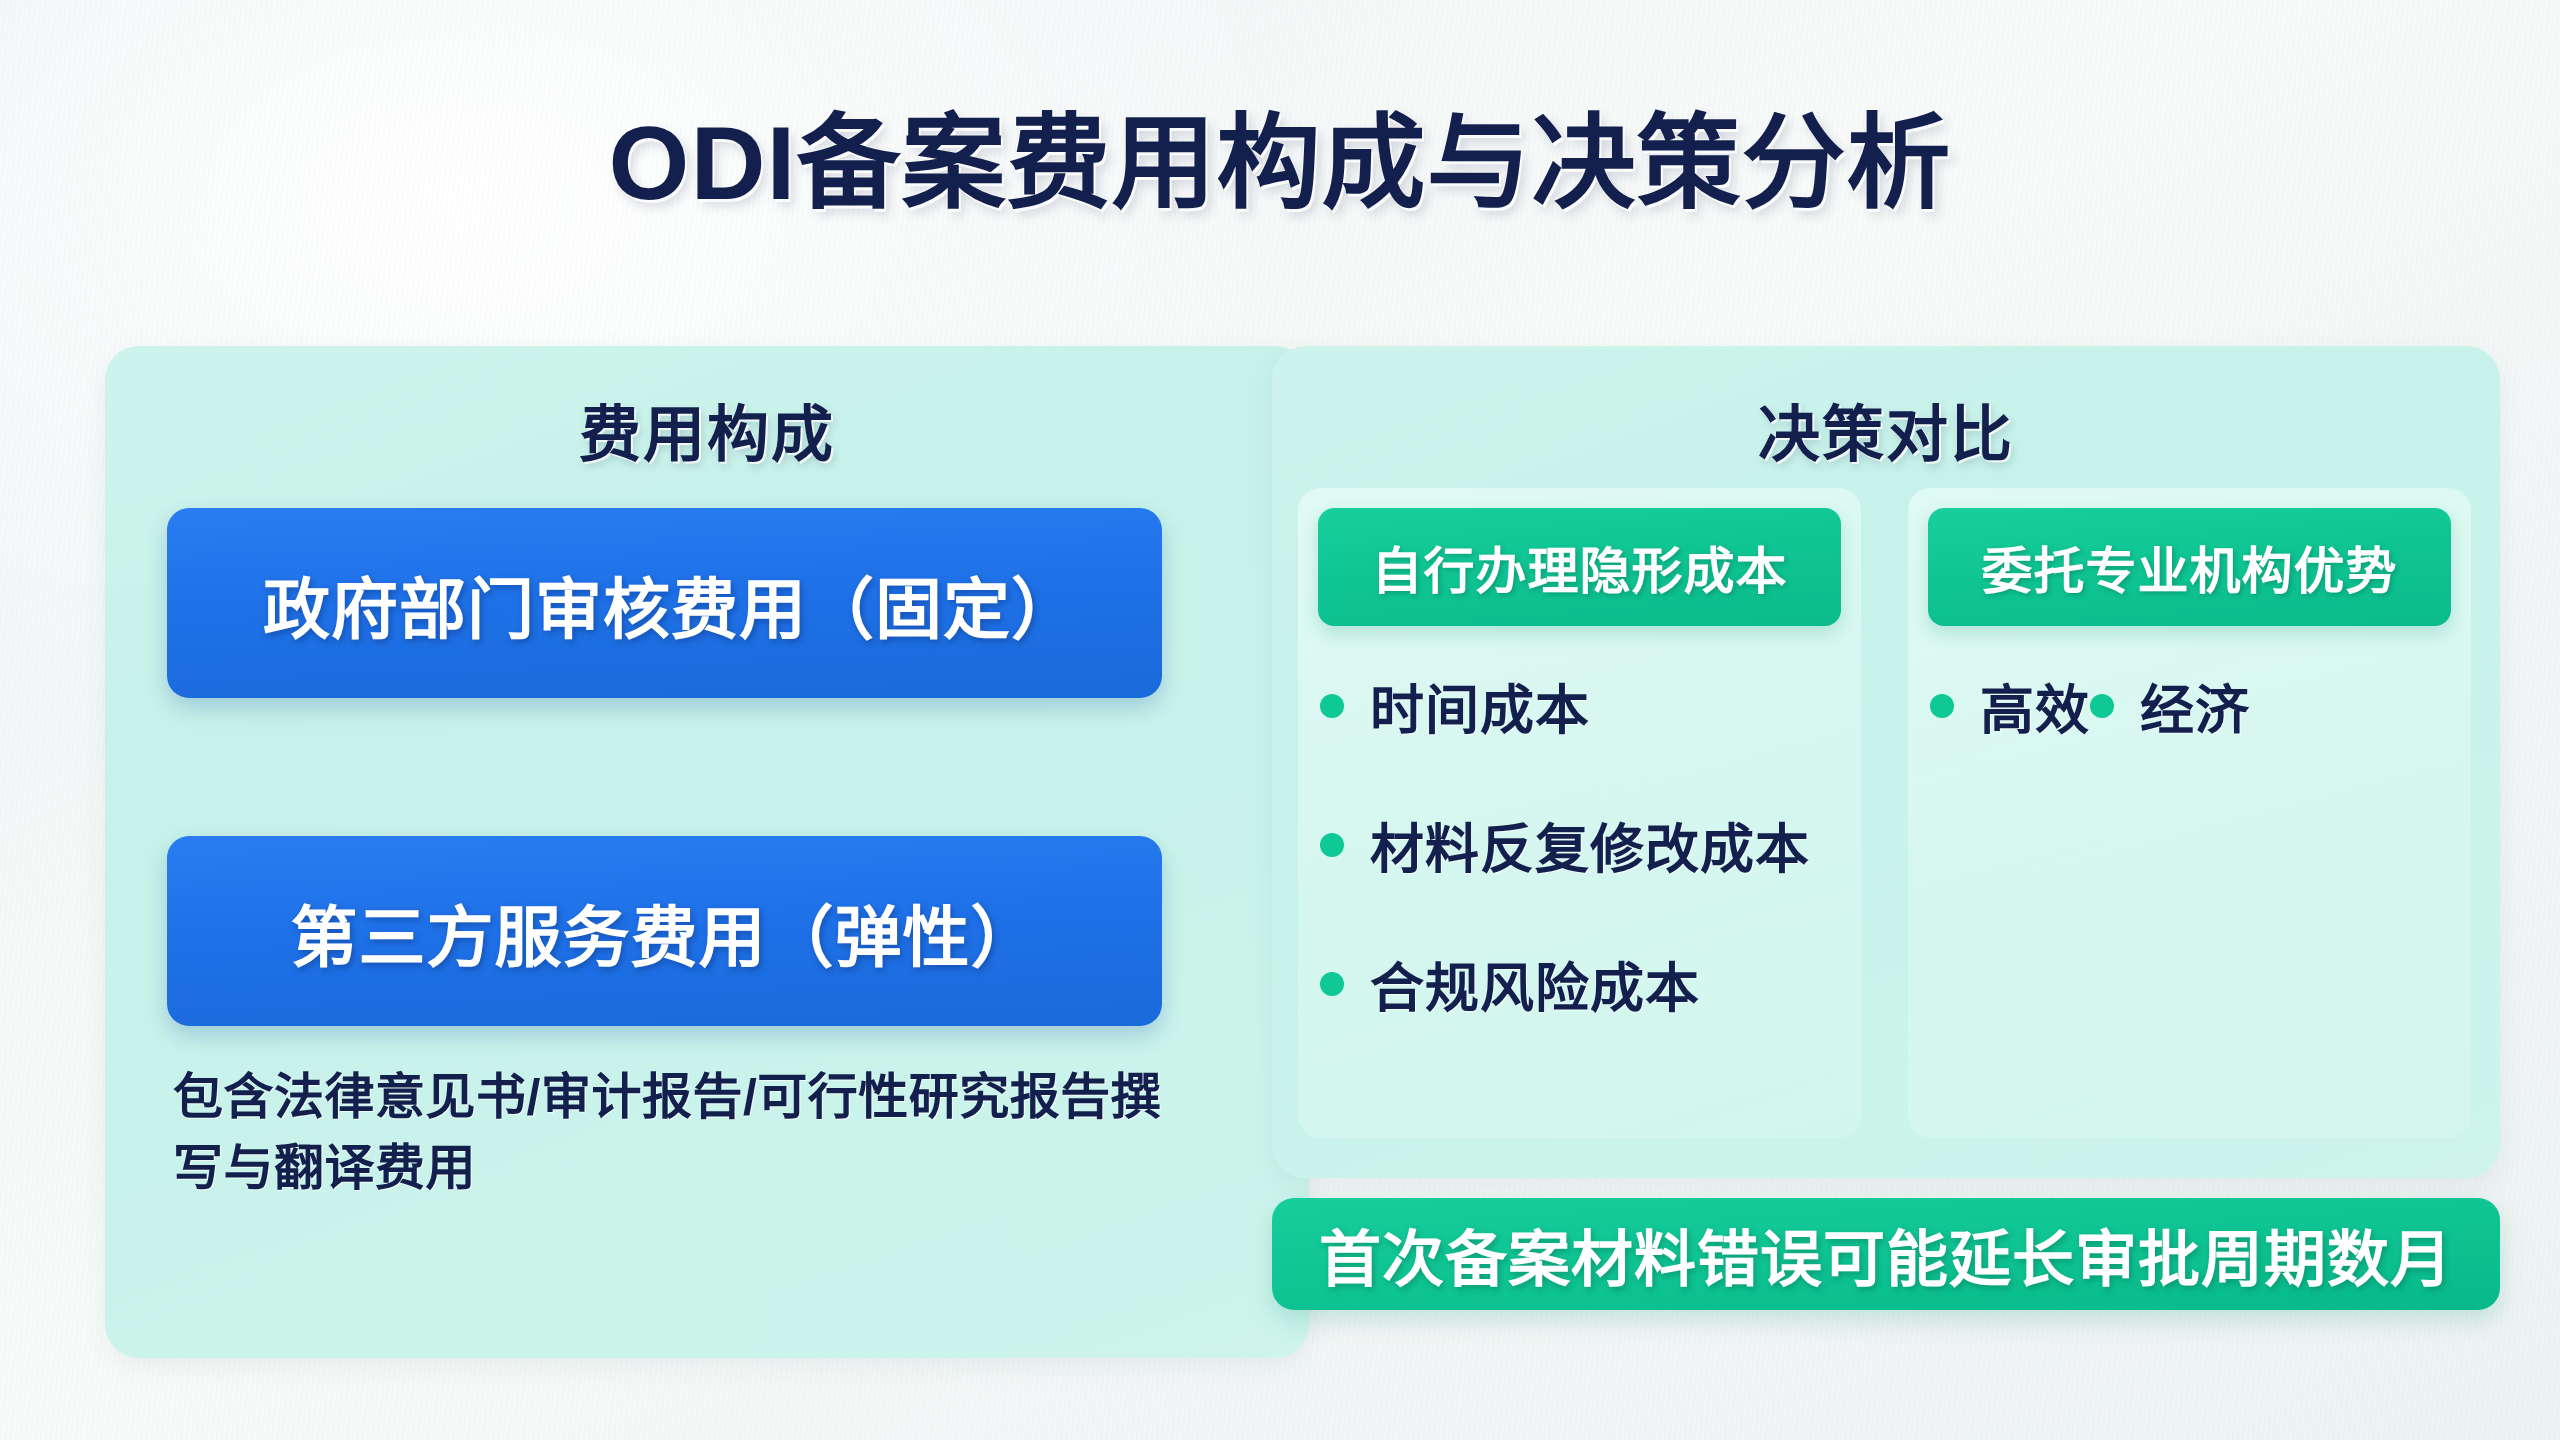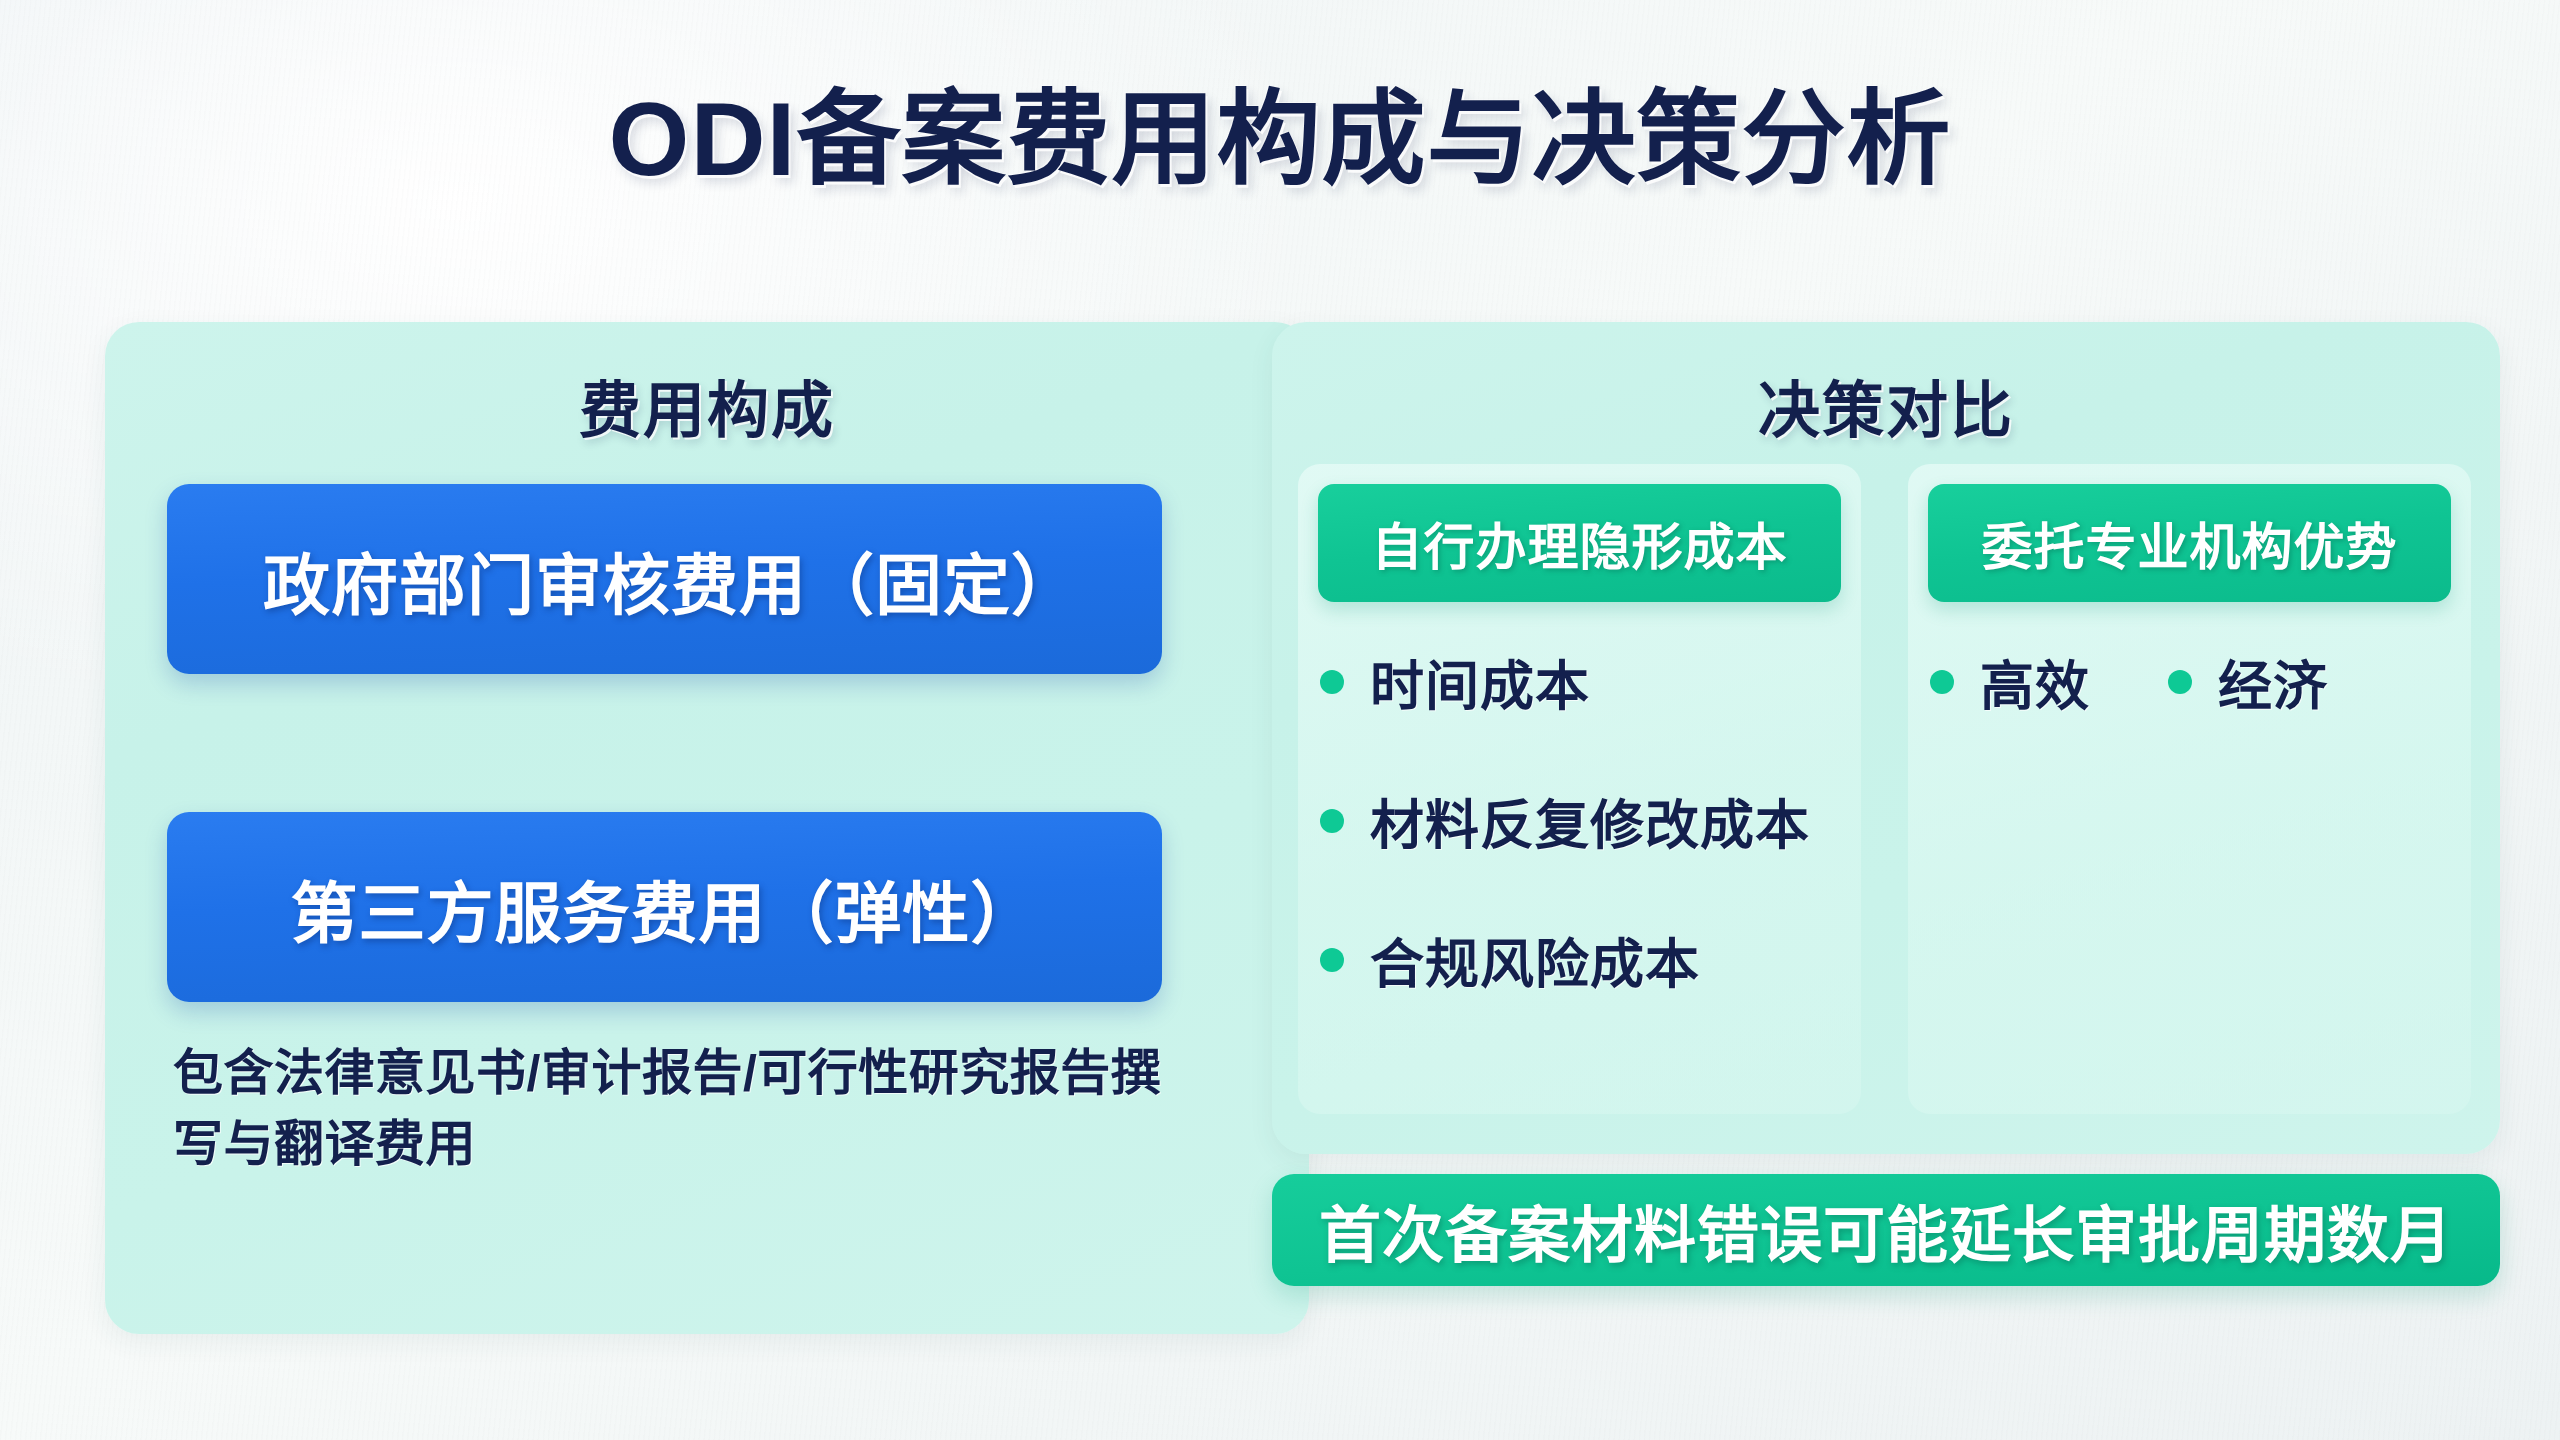--- a/index.html
+++ b/index.html
@@ -31,20 +31,21 @@
       rgba(0,0,0,0.010) 1px,
       rgba(255,255,255,0.012) 2px,
       rgba(255,255,255,0.012) 5px);
     opacity: .9;
   }
 
   .stage {
     position: absolute;
     inset: 0;
     z-index: 2;
+    margin-top: 24px;
   }
 
   
   .page-title {
     position: absolute;
     left: 0;
     right: 0;
     top: 84px;
     text-align: center;
     font-size: 104px;
@@ -158,21 +159,21 @@
     text-shadow: 2px 2px 5px rgba(5,90,70,0.35);
   }
 
   .bullet-list {
     position: absolute;
     left: 22px;
     top: 178px;
     right: 14px;
     list-style: none;
   }
-  .bullet-list.inline { display: flex; gap: 78px; }
+  .bullet-list.inline { display: flex; }
 
   .bullet-item {
     display: flex;
     align-items: center;
     margin-bottom: 60px;
   }
   .bullet-list.inline .bullet-item { margin-bottom: 0; }
 
   .bullet-dot {
     width: 24px;

